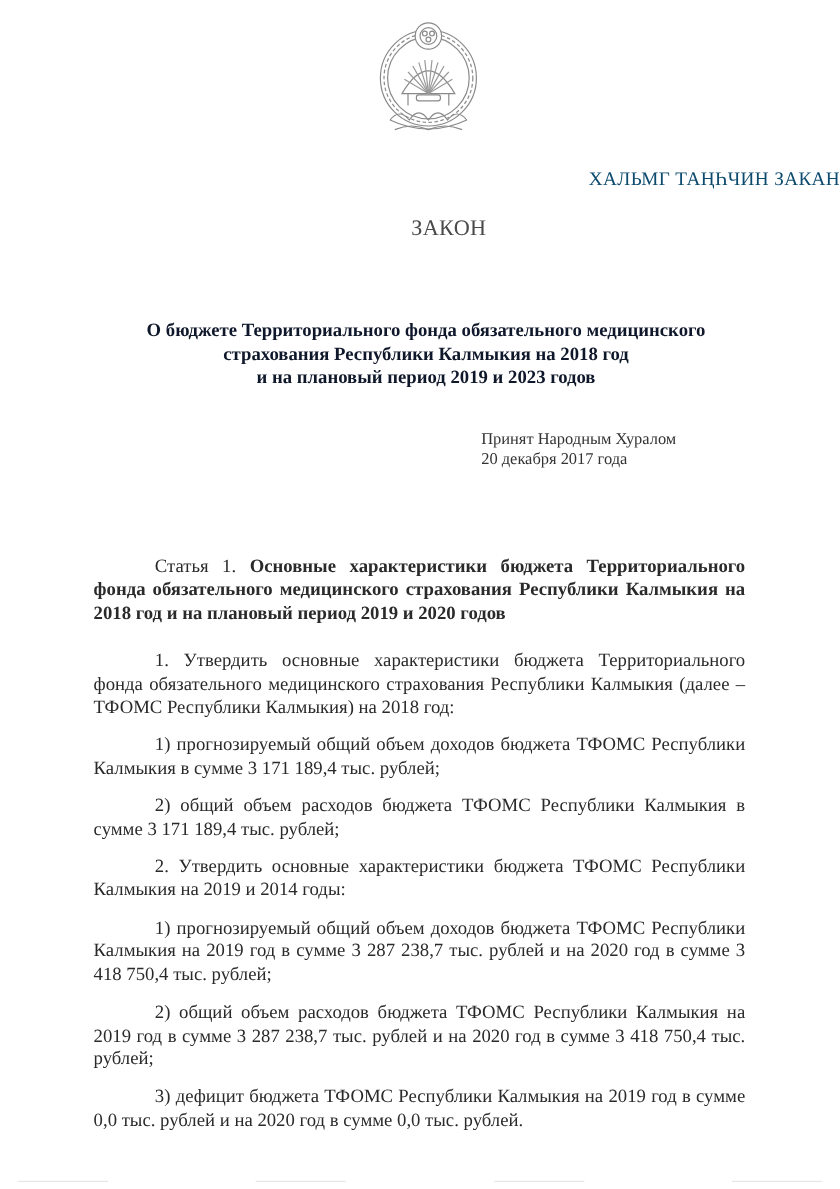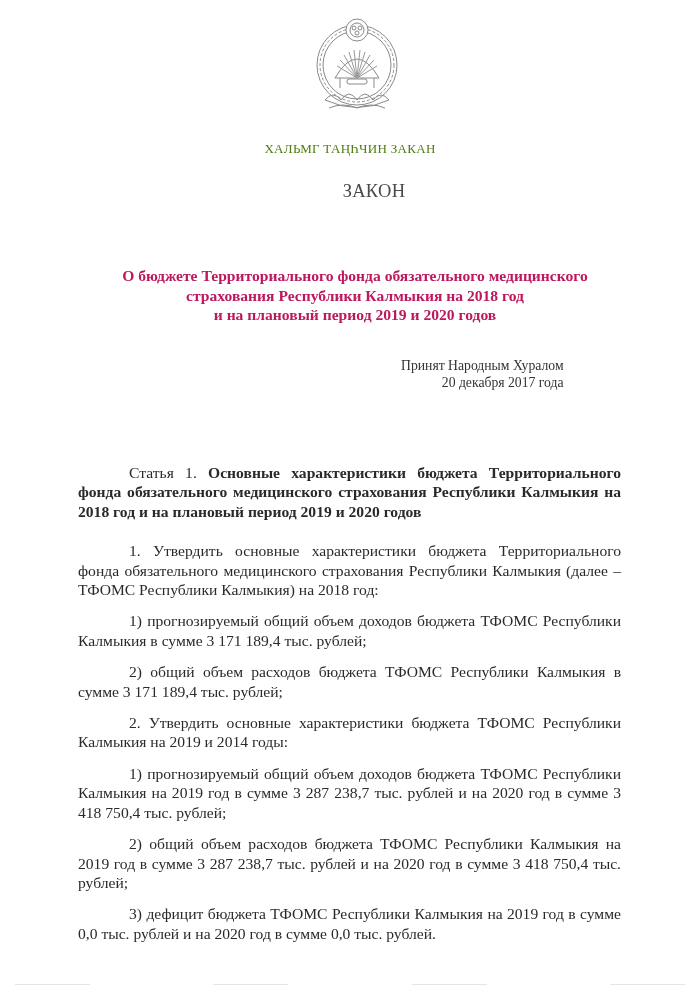--- a/index.html
+++ b/index.html
@@ -7,35 +7,35 @@
       width: 700px; height: 991px; position: relative; overflow: hidden;
       font-family: "Liberation Serif", "DejaVu Serif", serif;
       color: #2a2a2a;
     }
     .emblem {
       position: absolute; left: 307px; top: 10px; width: 100px; height: 110px;
     }
     .emblem svg { width: 100%; height: 100%; }
     .head1 {
       position: absolute; left: 0; width: 700px; top: 141px;
-      text-align: center; font-size: 13px; letter-spacing: 0.3px; color: #4d7c0f;
+      text-align: right; font-size: 16px; letter-spacing: 0.3px; color: #0c4a6e;
     }
     .head2 {
       position: absolute; left: 0; width: 700px; top: 180px;
       text-align: center; font-size: 18.5px; line-height: 22px; letter-spacing: 0.3px; color: #4a4a4a; padding-left: 24px;
     }
     .title {
       position: absolute; left: 100px; width: 510px; top: 266px;
-      text-align: center; font-weight: bold; font-size: 15.6px; line-height: 19.5px; color: #be185d;
+      text-align: center; font-weight: bold; font-size: 15.6px; line-height: 19.5px; color: #0f172a;
     }
     .adopted {
       position: absolute; left: 401px; top: 358px;
       font-size: 13.7px; line-height: 16.5px; color: #333;
     }
-    .adopted div { white-space: nowrap; text-align: right; }
+    .adopted div { white-space: nowrap; }
     .body {
       position: absolute; left: 66px; width: 567px; top: 451px;
       font-size: 15.6px; line-height: 19.4px; color: #2a2a2a;
     }
     .body p { margin: 12px; text-align: justify; text-indent: 51px; }
     .article { margin-bottom: 20px !important; }
     .article .bold { font-weight: bold; }
     .footer-noise {
       position: absolute; left: 15px; right: 15px; top: 984px; height: 2px;
       display: flex; justify-content: space-between;
@@ -85,21 +85,21 @@
 </div>
 
 <div class="head1">ХАЛЬМГ ТАҢҺЧИН ЗАКАН</div>
 <div class="head2">
   <div>ЗАКОН</div>
 </div>
 
 <div class="title">
   <div>О бюджете Территориального фонда обязательного медицинского</div>
   <div>страхования Республики Калмыкия на 2018 год</div>
-  <div>и на плановый период 2019 и 2020 годов</div>
+  <div>и на плановый период 2019 и 2023 годов</div>
 </div>
 
 <div class="adopted">
   <div>Принят Народным Хуралом</div>
   <div>20 декабря 2017 года</div>
 </div>
 
 <div class="body">
   <p class="article"><span>Статья 1. </span><span class="bold">Основные характеристики бюджета Территориального фонда обязательного медицинского страхования Республики Калмыкия на 2018 год и на плановый период 2019 и 2020 годов</span></p>
   <p>1. Утвердить основные характеристики бюджета Территориального фонда обязательного медицинского страхования Республики Калмыкия (далее – ТФОМС Республики Калмыкия) на 2018 год:</p>

